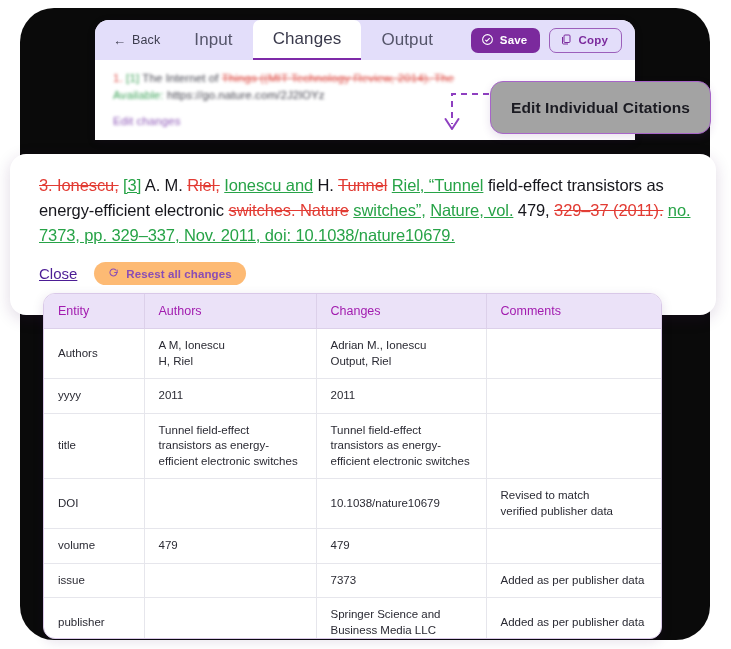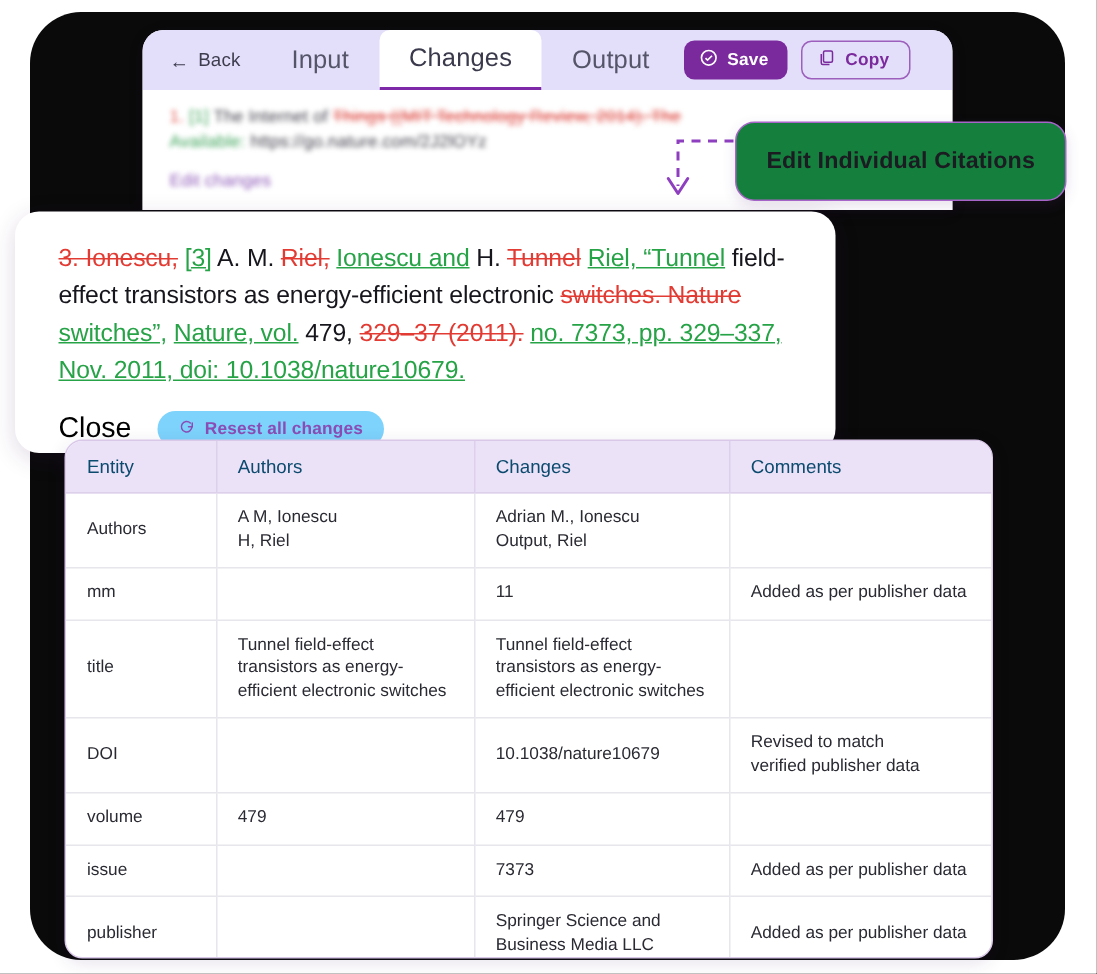--- a/index.html
+++ b/index.html
@@ -72,21 +72,21 @@
     background: #ffffff;
     color: #3a3a4c;
     border-bottom: 2.5px solid #7e2aa8;
     border-radius: 7px 7px 0 0;
   }
   .tb-spacer { flex: 1; }
   .tb-actions {
     display: flex;
     align-items: center;
     gap: 9px;
-    padding-right: 28px;
+    padding-right: 13px;
   }
   .btn-save {
     display: flex;
     align-items: center;
     gap: 6px;
     background: #7B2A9D;
     color: #ffffff;
     border-radius: 7px;
     padding: 5px 13px 5px 10px;
     font-size: 11.5px;
@@ -139,39 +139,39 @@
     pointer-events: none;
   }
 
   
   #tooltip-bubble {
     position: absolute;
     left: 490px;
     top: 81px;
     width: 219px;
     height: 51px;
-    background: #15803d;
+    background: #a3a3a3;
     border: 1.6px solid #a764c9;
     border-radius: 13px;
     display: flex;
     align-items: center;
     justify-content: center;
     font-size: 15.5px;
     font-weight: 700;
     color: #1b1b22;
     letter-spacing: .1px;
     box-shadow: 0 3px 9px rgba(90,40,130,0.14);
   }
 
   
   #citation-card {
     position: absolute;
     left: 10px;
-    top: 141px;
-    width: 547px;
+    top: 154px;
+    width: 706px;
     height: 161px;
     background: #ffffff;
     border-radius: 16px;
     box-shadow: 0 4px 16px rgba(60,20,90,0.16);
     padding: 19px 22px 0 29px;
     box-sizing: border-box;
   }
   .cite-text {
     font-size: 16.5px;
     line-height: 25px;
@@ -182,29 +182,30 @@
   .ins  { color: #27a347; text-decoration: underline; }
   .keep { color: #16161c; }
 
   .cite-actions {
     display: flex;
     align-items: center;
     gap: 17px;
     margin-top: 14px;
   }
   .close-link {
-    font-size: 19px;
-    color: #000000;
+    font-size: 15px;
+    color: #4c1d95;
+    text-decoration: underline;
     cursor: pointer;
   }
   .reset-btn {
     display: flex;
     align-items: center;
     gap: 7px;
-    background: #7dd3fc;
+    background: #fdba74;
     color: #8a4db5;
     border-radius: 13px;
     padding: 5px 14px;
     font-size: 11.5px;
     font-weight: 600;
     cursor: pointer;
     letter-spacing: .1px;
   }
 
   
@@ -225,21 +226,21 @@
     border-collapse: collapse;
     table-layout: fixed;
     font-size: 11.5px;
     color: #2a2a33;
   }
   table.changes th {
     background: #EBE2F8;
     text-align: left;
     font-weight: 400;
     font-size: 12.5px;
-    color: #0c4a6e;
+    color: #a21caf;
     padding: 10px 14px;
     border-right: 1px solid #dcd0ea;
     border-bottom: 1px solid #dcd0ea;
   }
   table.changes th:last-child { border-right: none; }
   table.changes td {
     padding: 9px 14px;
     border-right: 1px solid #e6e6ec;
     border-bottom: 1px solid #e6e6ec;
     vertical-align: middle;
@@ -362,24 +363,24 @@
     <tbody id="changes-tbody">
         <tr>
           <td>Authors</td>
           <td>A M, Ionescu
 H, Riel</td>
           <td>Adrian M., Ionescu
 Output, Riel</td>
           <td></td>
         </tr>
         <tr>
-          <td>mm</td>
-          <td></td>
-          <td>11</td>
-          <td>Added as per publisher data</td>
+          <td>yyyy</td>
+          <td>2011</td>
+          <td>2011</td>
+          <td></td>
         </tr>
         <tr>
           <td>title</td>
           <td>Tunnel field-effect
 transistors as energy-
 efficient electronic switches</td>
           <td>Tunnel field-effect
 transistors as energy-
 efficient electronic switches</td>
           <td></td>

